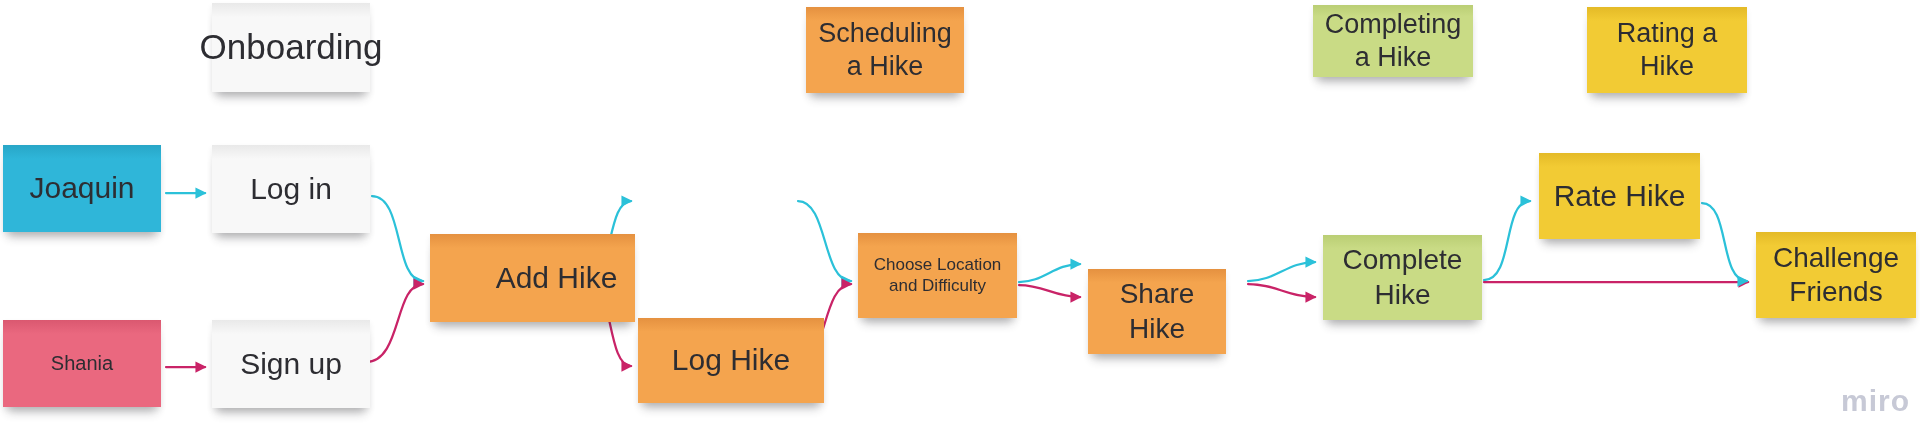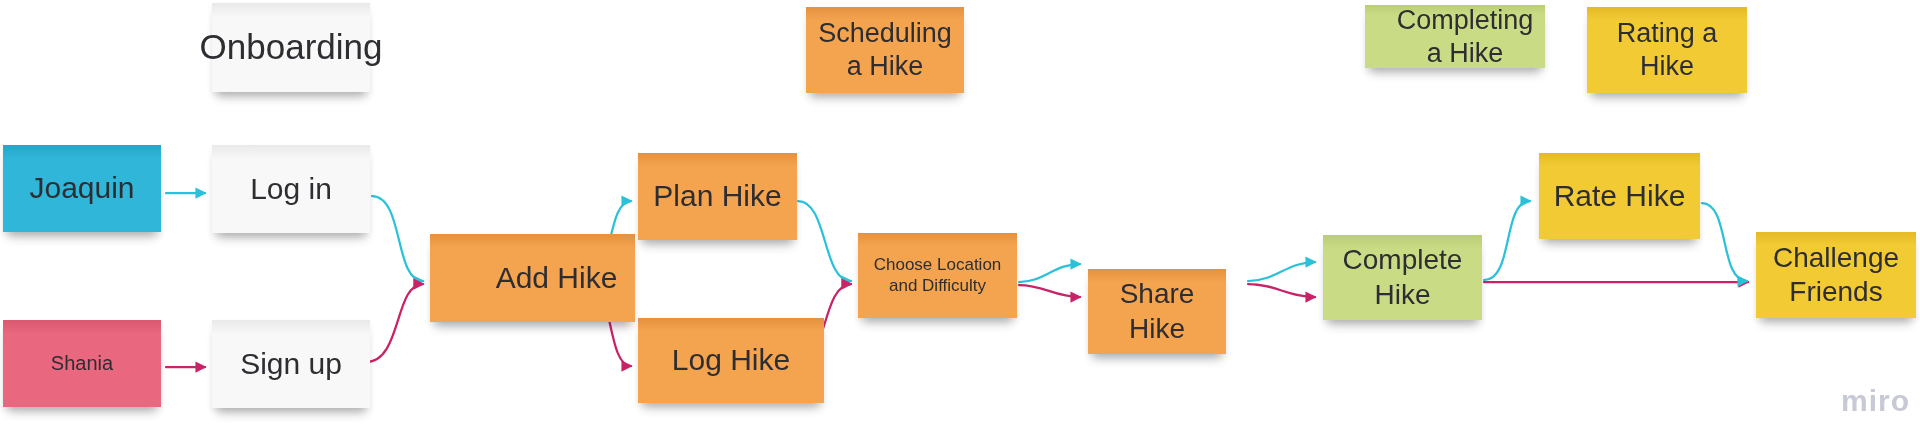--- a/index.html
+++ b/index.html
@@ -50,30 +50,29 @@
       <path d="M1248,281 C1276,281 1287,262 1315,262" fill="none" stroke="#2bc1d9" stroke-width="2.25" stroke-linecap="round" marker-end="url(#arrow-cyan)"></path>
       <path d="M1248,284 C1276,284 1287,297 1315,297" fill="none" stroke="#c92367" stroke-width="2.25" stroke-linecap="round" marker-end="url(#arrow-magenta)"></path>
       <path d="M1484,280 C1514,280 1502,201 1530,201" fill="none" stroke="#2bc1d9" stroke-width="2.25" stroke-linecap="round" marker-end="url(#arrow-cyan)"></path>
       <path d="M1484,282 L1748,282" fill="none" stroke="#c92367" stroke-width="2.25" stroke-linecap="round" marker-end="url(#arrow-magenta)"></path>
       <path d="M1702,203 C1730,203 1719,281 1747,281" fill="none" stroke="#2bc1d9" stroke-width="2.25" stroke-linecap="round" marker-end="url(#arrow-cyan)"></path>
     </svg>
 
   <div class="sticky" style="left: 212px; top: 3px; width: 158px; height: 89px; font-size: 35px; background: linear-gradient(rgb(233, 233, 233) 0%, rgb(248, 248, 248) 16%);">Onboarding</div>
     <div class="sticky" style="left: 770px; top: 7px; width: 158px; height: 86px; font-size: 27px; background: linear-gradient(rgb(229, 145, 64) 0%, rgb(244, 164, 78) 16%); margin-left: 36px;">Scheduling
 a Hike</div>
-    <div class="sticky" style="left: 1365px; top: 5px; width: 160px; height: 63px; font-size: 27px; background: linear-gradient(rgb(186, 206, 116) 0%, rgb(201, 219, 133) 16%); padding-left: 20px;">Completing
+    <div class="sticky" style="left: 1313px; top: 5px; width: 160px; height: 72px; font-size: 27px; background: linear-gradient(rgb(186, 206, 116) 0%, rgb(201, 219, 133) 16%);">Completing
 a Hike</div>
     <div class="sticky" style="left: 1587px; top: 7px; width: 160px; height: 86px; font-size: 27px; background: linear-gradient(rgb(228, 186, 39) 0%, rgb(242, 203, 52) 16%);">Rating a
 Hike</div>
     <div class="sticky" style="left: 3px; top: 145px; width: 158px; height: 87px; font-size: 30px; background: linear-gradient(rgb(40, 166, 199) 0%, rgb(47, 182, 217) 16%);">Joaquin</div>
     <div class="sticky" style="left: 3px; top: 320px; width: 158px; height: 87px; font-size: 20px; background: linear-gradient(rgb(218, 88, 112) 0%, rgb(234, 104, 127) 16%);">Shania</div>
     <div class="sticky" style="left: 212px; top: 145px; width: 158px; height: 88px; font-size: 30px; background: linear-gradient(rgb(233, 233, 233) 0%, rgb(248, 248, 248) 16%);">Log in</div>
     <div class="sticky" style="left: 212px; top: 320px; width: 158px; height: 88px; font-size: 30px; background: linear-gradient(rgb(233, 233, 233) 0%, rgb(248, 248, 248) 16%);">Sign up</div>
     <div class="sticky" style="left: 430px; top: 234px; width: 157px; height: 88px; font-size: 30px; background: linear-gradient(rgb(229, 145, 64) 0%, rgb(244, 164, 78) 16%); padding-left: 48px;">Add Hike</div>
-    <div class="sticky" style="left: 638px; top: 153px; width: 159px; height: 87px; font-size: 30px; background: linear-gradient(rgb(229, 145, 64) 0%, rgb(244, 164, 78) 16%);">Plan Hike</div>
     <div class="sticky" style="left: 638px; top: 318px; width: 186px; height: 85px; font-size: 30px; background: linear-gradient(rgb(229, 145, 64) 0%, rgb(244, 164, 78) 16%);">Log Hike</div>
     <div class="sticky" style="left: 858px; top: 233px; width: 159px; height: 85px; font-size: 17px; background: linear-gradient(rgb(229, 145, 64) 0%, rgb(244, 164, 78) 16%);">Choose Location
 and Difficulty</div>
     <div class="sticky" style="left: 1088px; top: 233px; width: 138px; height: 85px; font-size: 28px; background: linear-gradient(rgb(229, 145, 64) 0%, rgb(244, 164, 78) 16%); margin-top: 36px;">Share Hike</div>
     <div class="sticky" style="left: 1323px; top: 235px; width: 159px; height: 85px; font-size: 28px; background: linear-gradient(rgb(186, 206, 116) 0%, rgb(201, 219, 133) 16%);">Complete
 Hike</div>
     <div class="sticky" style="left: 1539px; top: 153px; width: 161px; height: 86px; font-size: 30px; background: linear-gradient(rgb(228, 186, 39) 0%, rgb(242, 203, 52) 16%);">Rate Hike</div>
     <div class="sticky" style="left: 1756px; top: 232px; width: 160px; height: 86px; font-size: 28px; background: linear-gradient(rgb(228, 186, 39) 0%, rgb(242, 203, 52) 16%);">Challenge
 Friends</div>
     <div class="watermark">miro</div>

